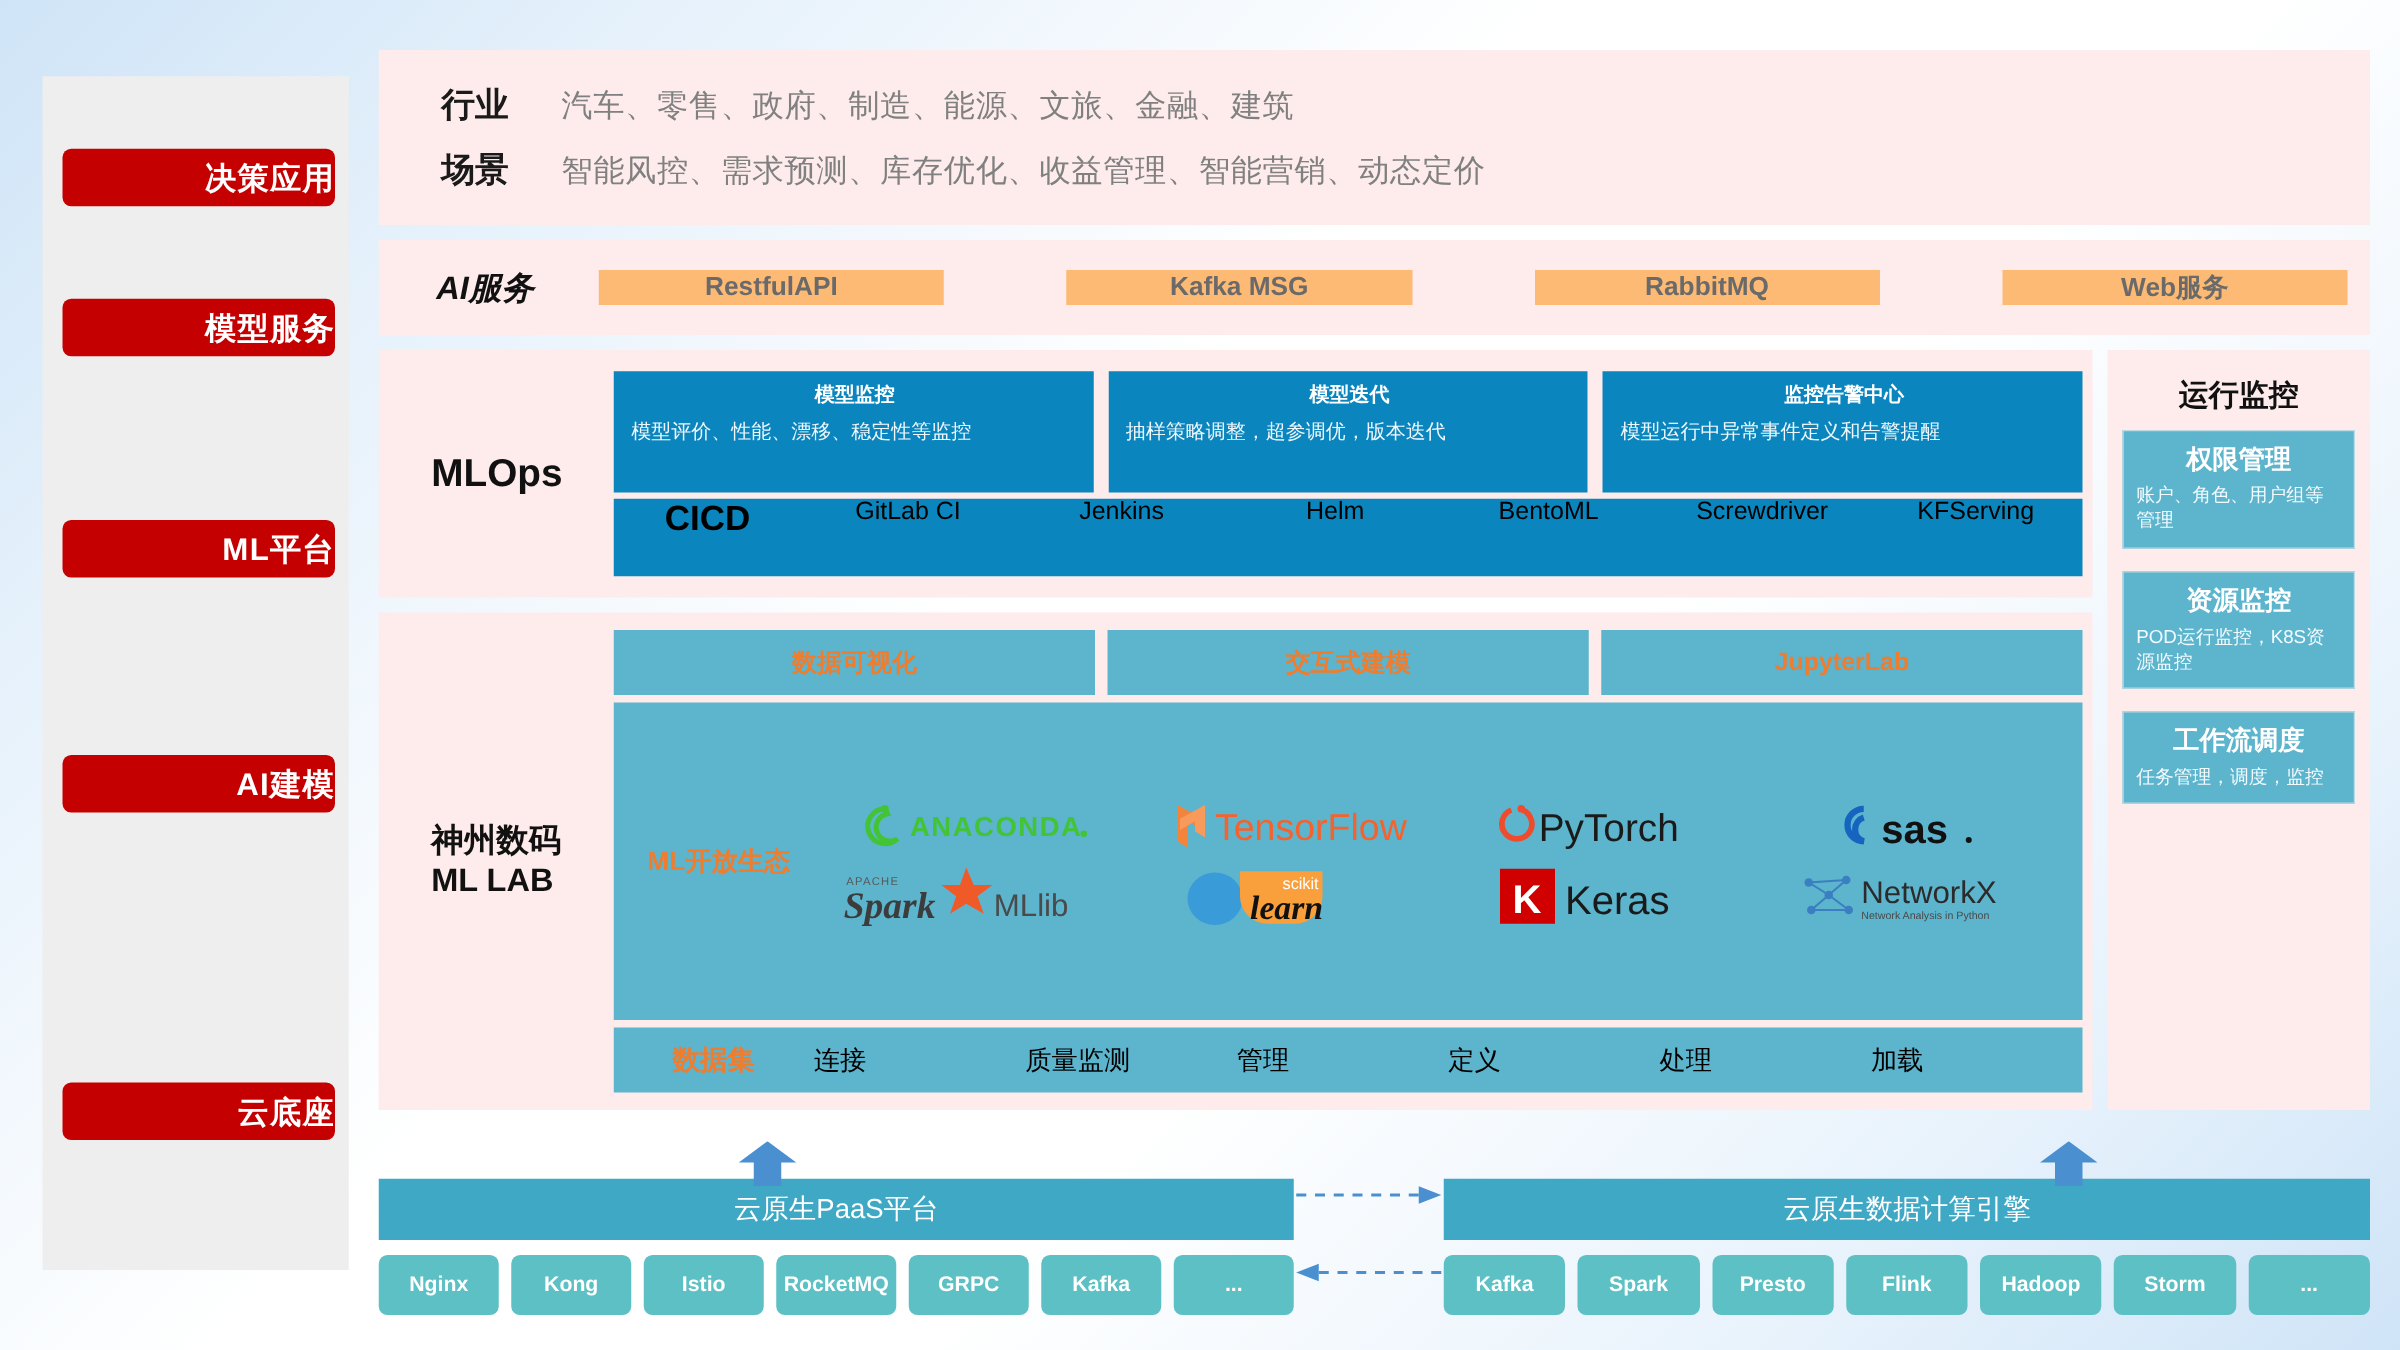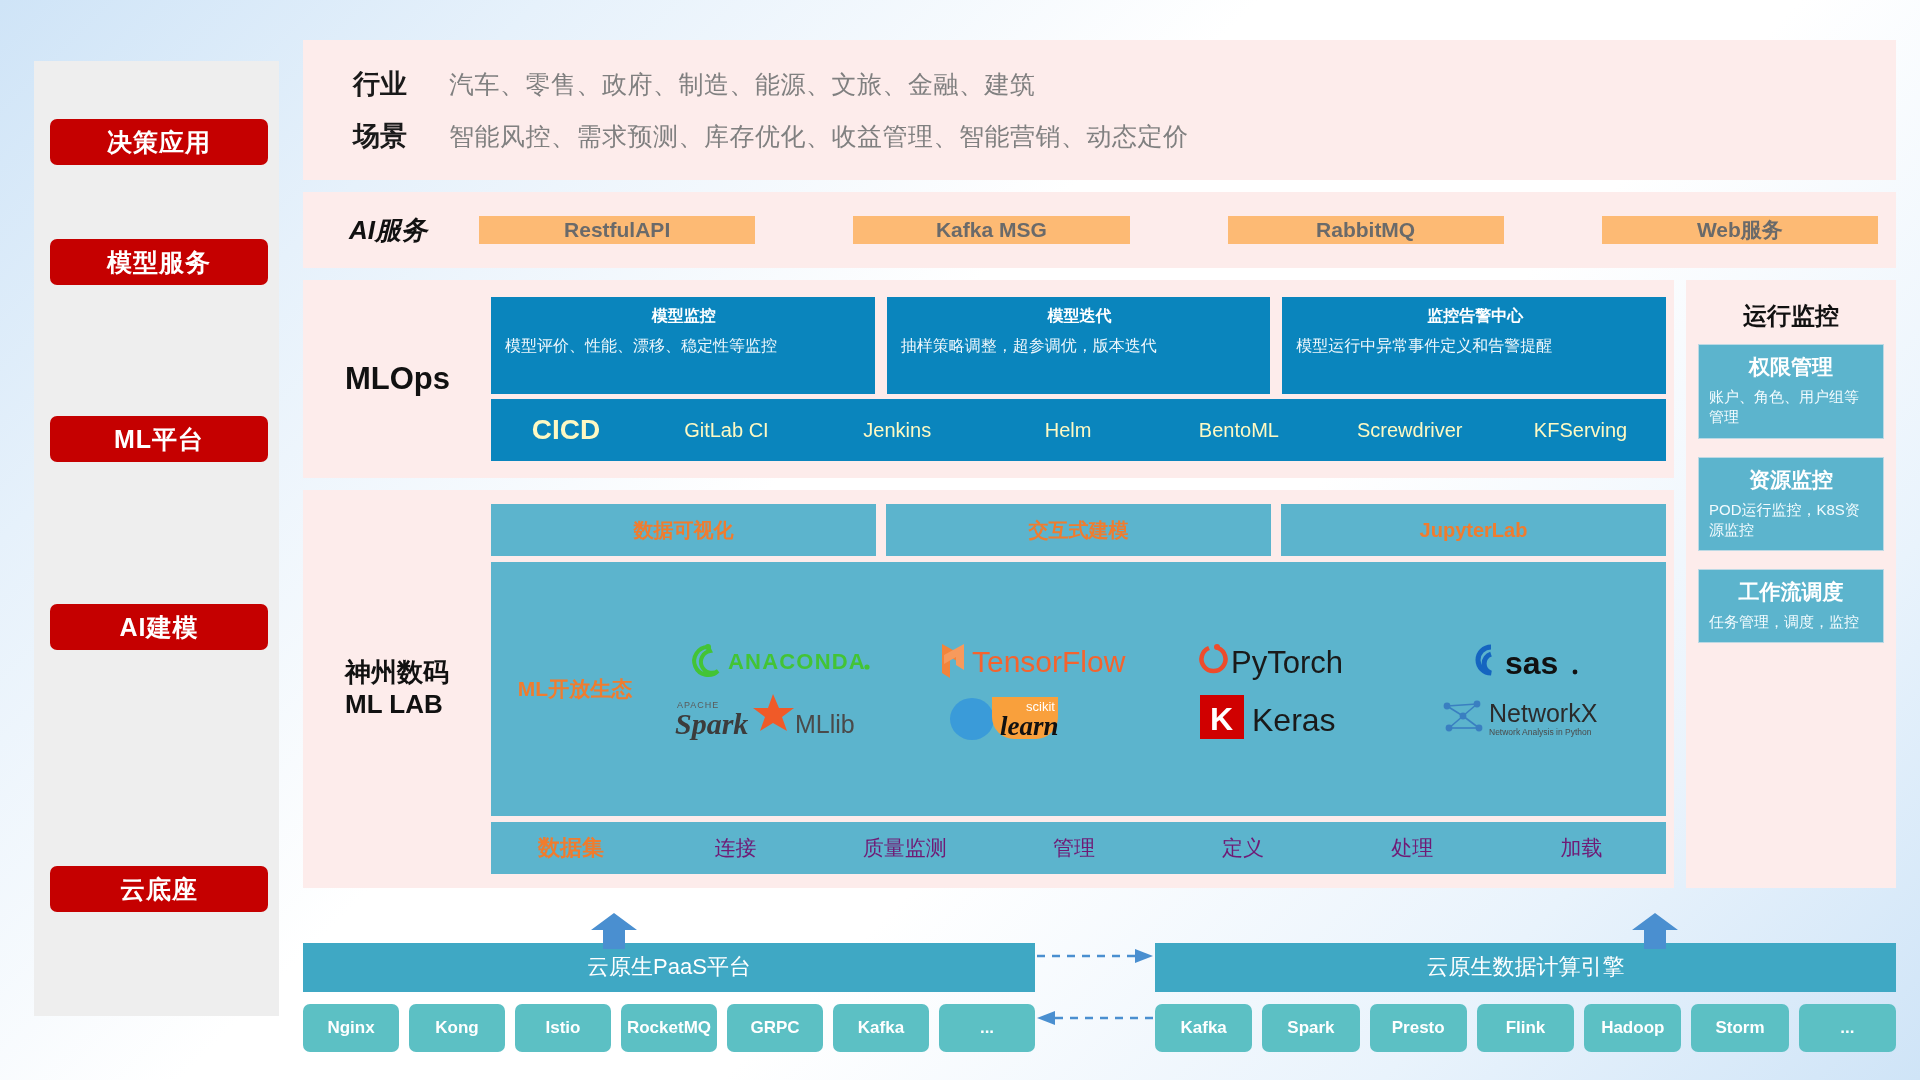--- a/index.html
+++ b/index.html
@@ -36,21 +36,21 @@
     left: 16px;
     width: 218px;
     height: 46px;
     background: #c50000;
     border-radius: 7px;
     color: #ffffff;
     font-size: 25px;
     font-weight: bold;
     display: flex;
     align-items: center;
-    justify-content: center;
+    justify-content: flex-end;
     letter-spacing: 1px;
   }
 
   
   .main {
     flex: 1;
     display: flex;
     flex-direction: column;
     position: relative;
     margin-left: 10px;
@@ -136,22 +136,22 @@
   .mlops-card .t {
     font-size: 16px; font-weight: bold; text-align: center; margin-bottom: 8px;
   }
   .mlops-card .d {
     font-size: 16px; line-height: 1.35; color: #eef7fc;
   }
   .cicd-bar {
     background: #0a85bd;
     flex: 0 0 62px;
     display: flex;
-    align-items: center;
-    color: #fef9c3;
+    align-items: flex-start;
+    color: #000000;
     overflow: hidden;
   }
   .cicd-bar .cicd-title {
     font-size: 28px; font-weight: bold; width: 150px; text-align: center; flex: 0 0 150px;
   }
   .cicd-bar .ci { flex: 1; font-size: 20px; text-align: center; line-height: 1.05; padding: 0 2px;
     max-height: 44px; }
 
   
   .monitor-col {
@@ -197,21 +197,21 @@
     width: 160px; flex: 0 0 160px; color: #f07c2e;
     font-size: 21px; font-weight: bold; text-align: center;
   }
   .eco-grid { flex: 1; display: grid; grid-template-columns: repeat(4, 1fr); grid-template-rows: 1fr 1fr; align-items: center; }
   .eco-cell { display: flex; align-items: center; justify-content: center; height: 56px; }
   .lab-data {
     background: #5cb4cd; flex: 0 0 52px;
     display: flex; align-items: center; color: #111;
   }
   .lab-data .dlabel { width: 160px; flex: 0 0 160px; color: #f07c2e; font-size: 22px; font-weight: bold; text-align: center; }
-  .lab-data .ditem { flex: 1; font-size: 21px; text-align: center; color: #701a75; }
+  .lab-data .ditem { flex: 1; font-size: 21px; text-align: left; color: #000000; }
 
   
   .cloud-row { display: flex; align-items: flex-end; gap: 0; height: 150px; margin-top: 14px; position: relative; }
   .cloud-block { position: relative; display: flex; flex-direction: column; }
   .cloud-head {
     background: #3fa8c4;
     color: #fff; font-size: 22px; text-align: center;
     padding: 9px 0 10px;
   }
   .cloud-chips { display: flex; gap: 10px; padding-top: 12px; }

